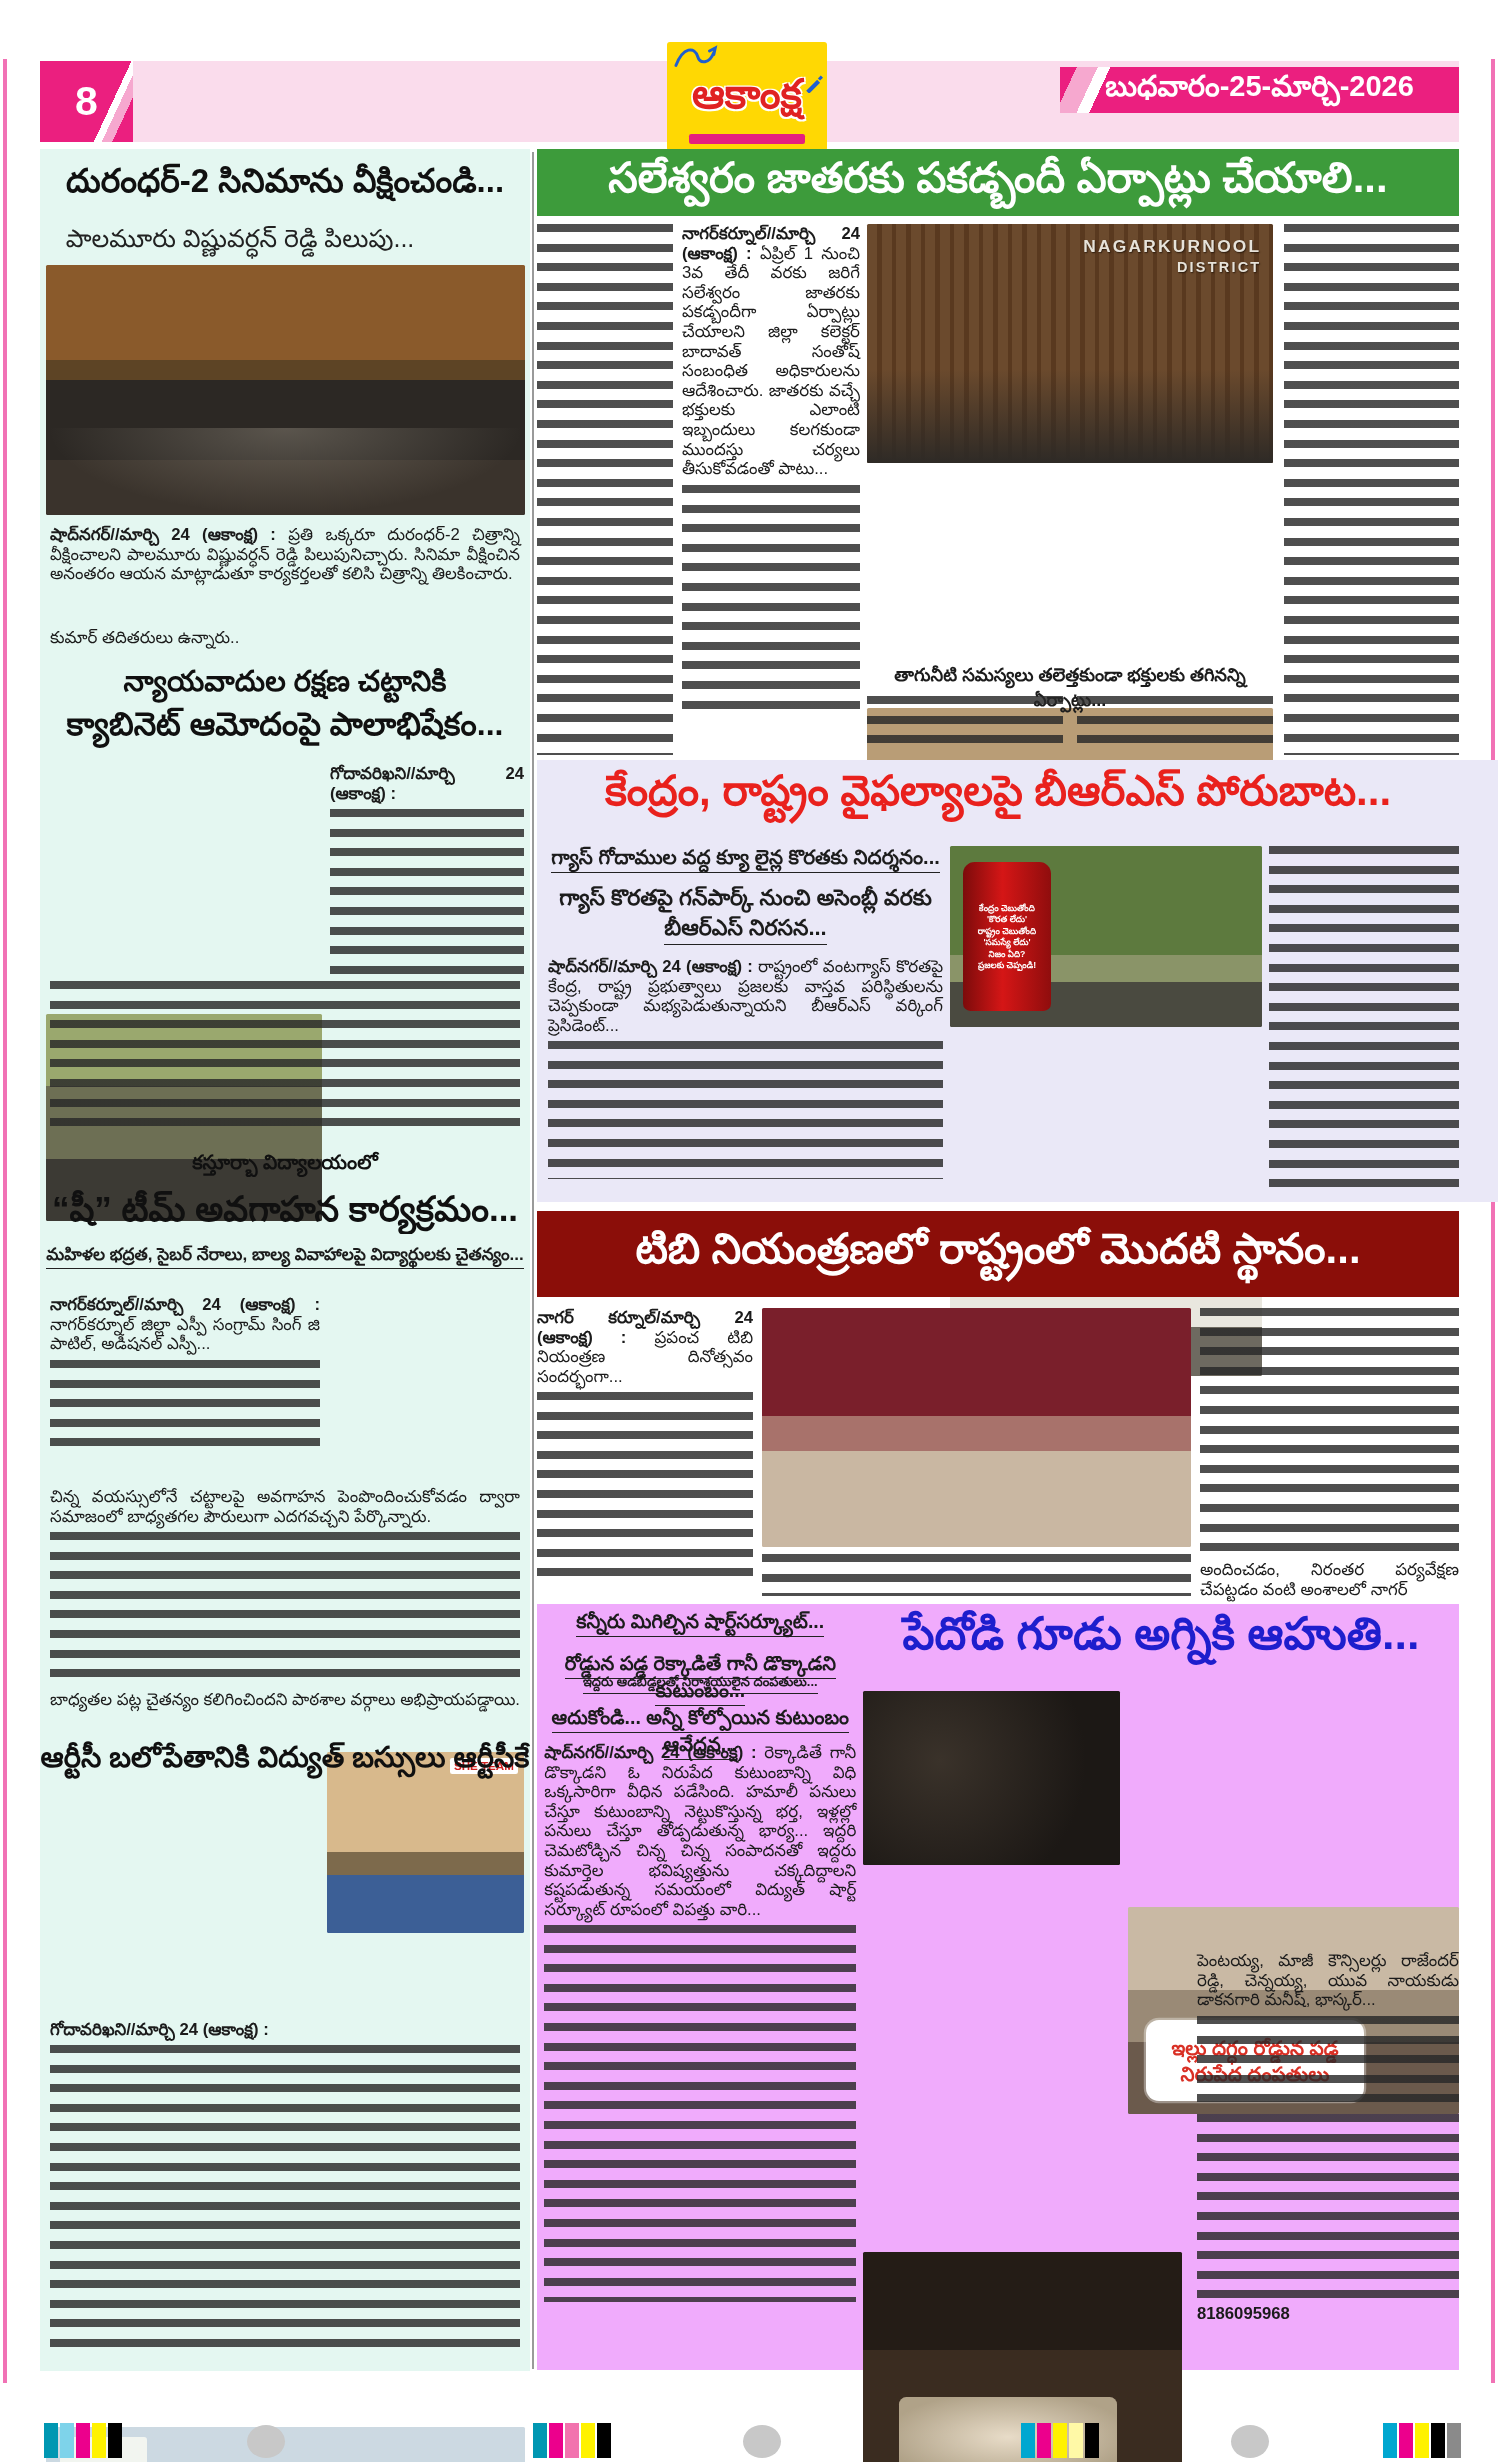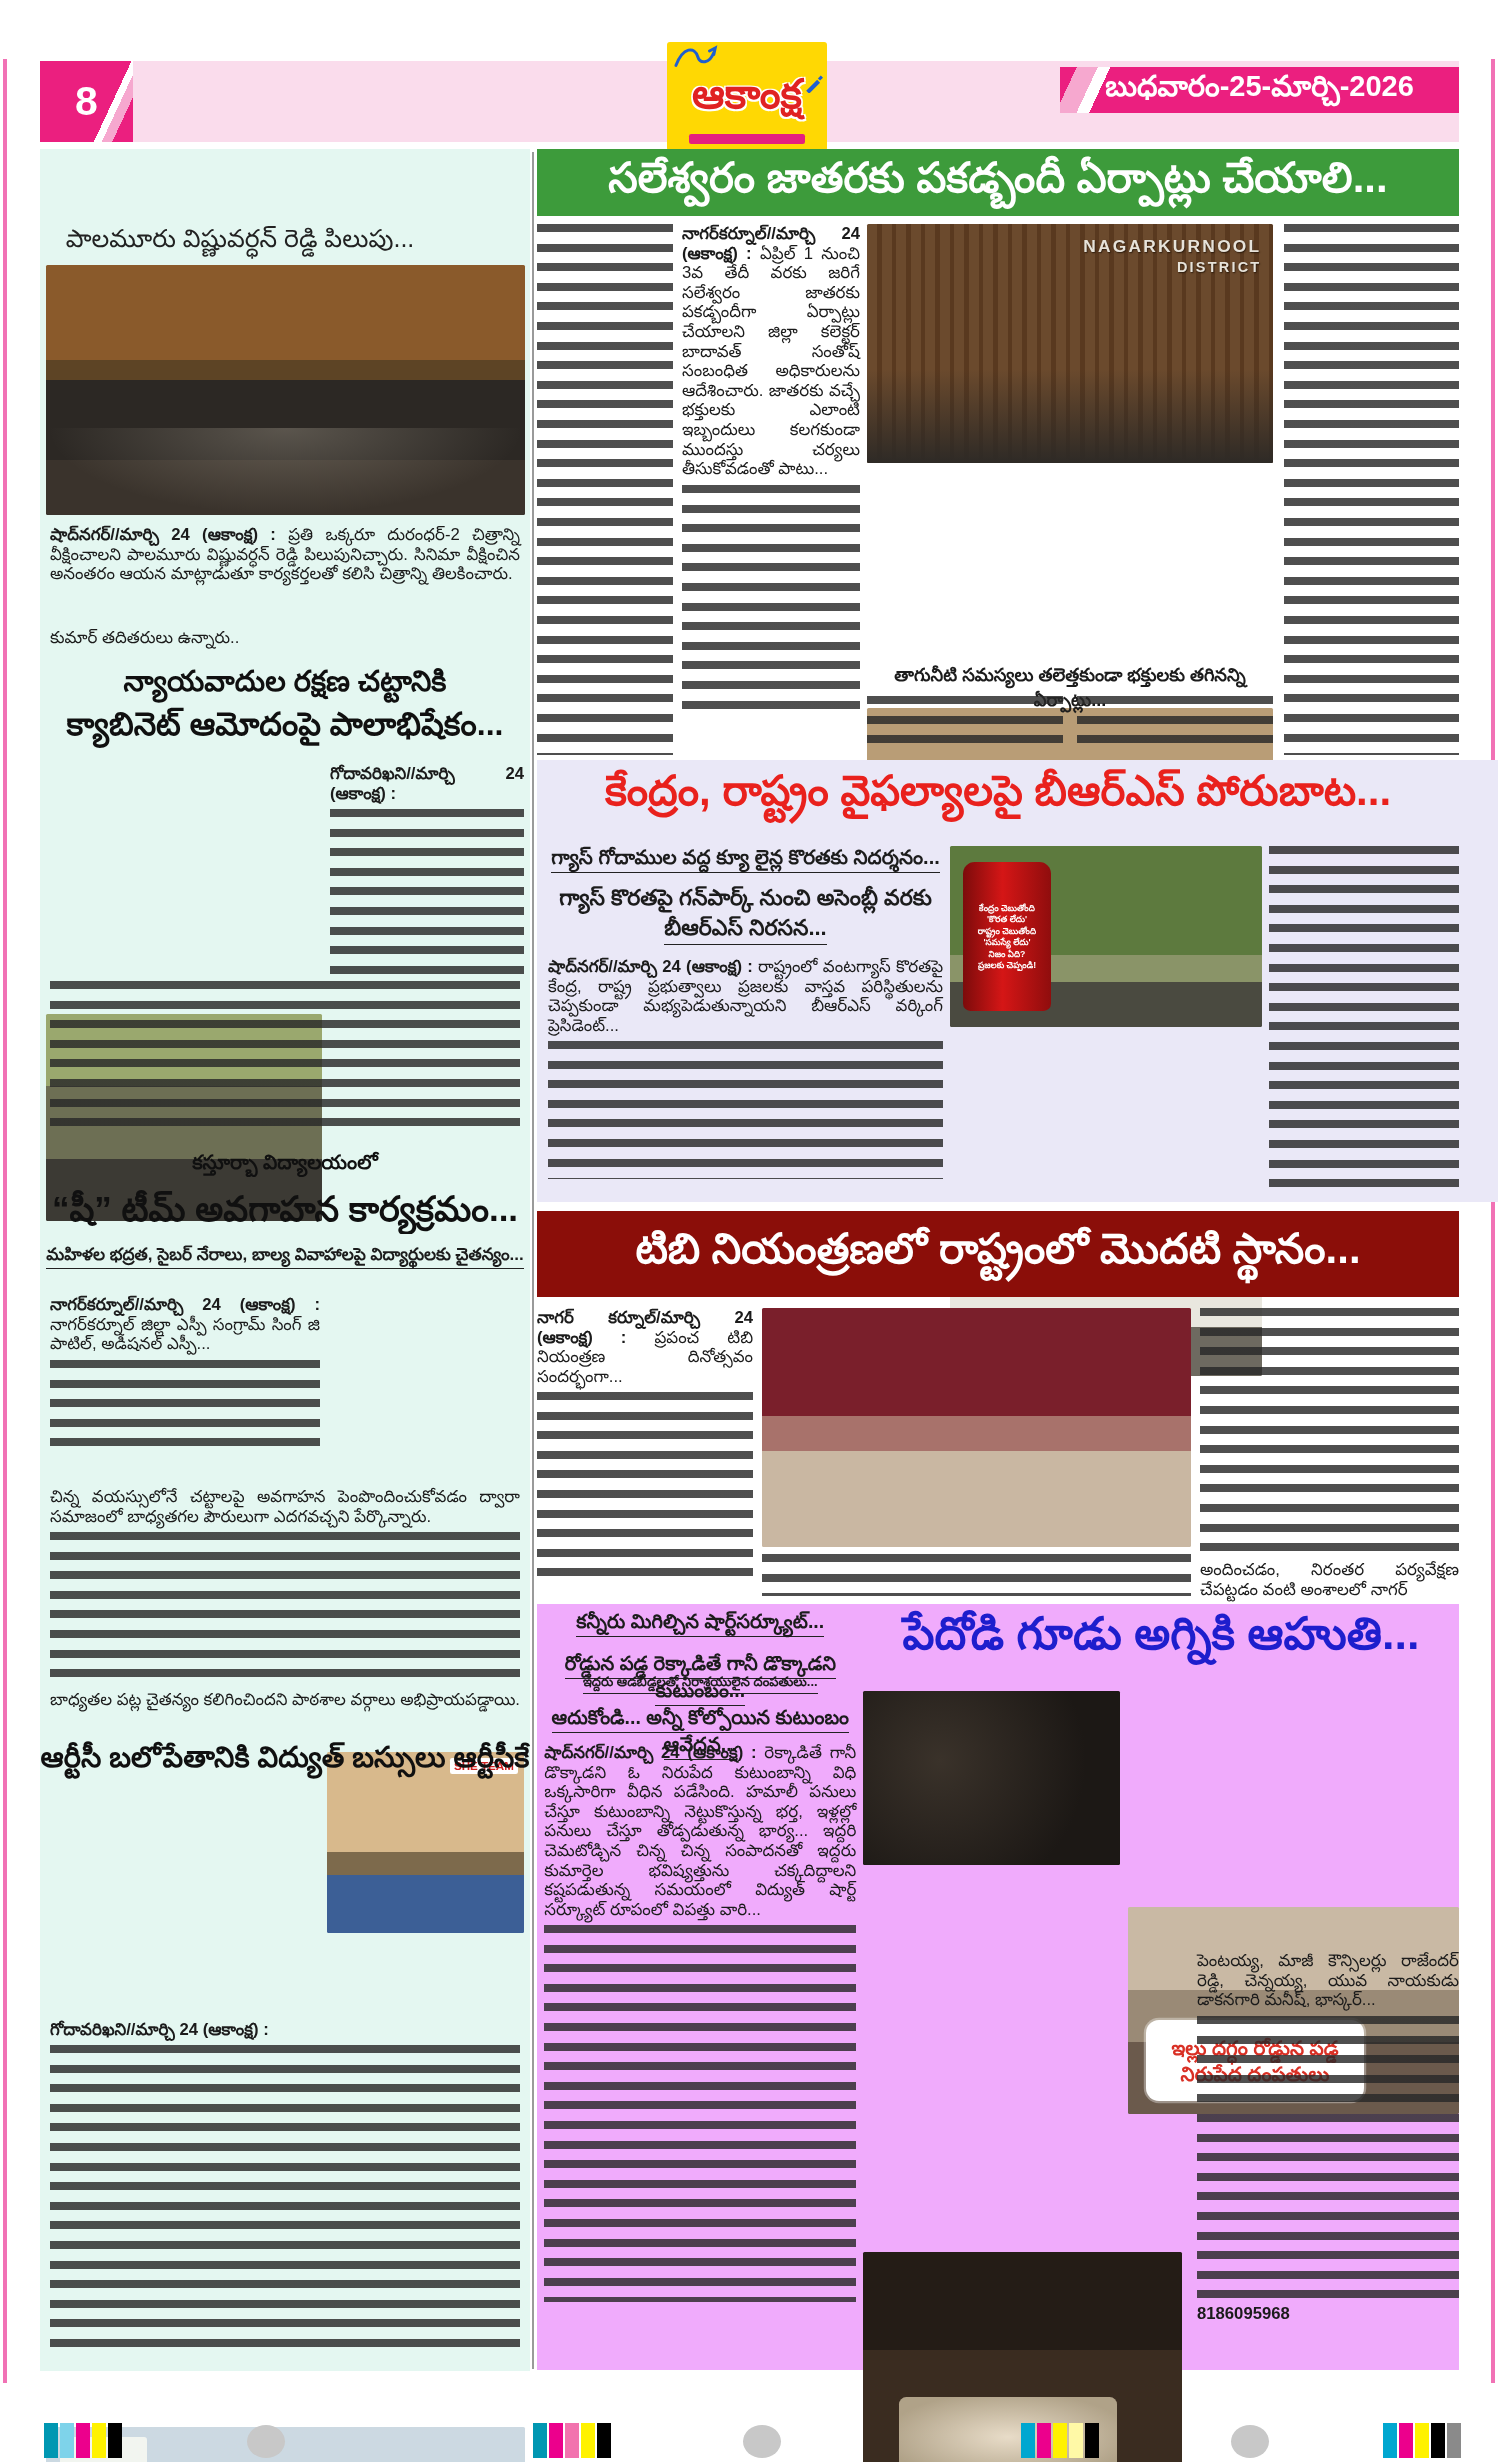--- a/index.html
+++ b/index.html
@@ -63,20 +63,21 @@
     <div style="position:absolute;left:22px;right:22px;bottom:7.3px;height:10px;background:#e5207e;border-radius:2.2px"></div>
     <svg width="19" height="19" viewBox="0 0 26 26" style="position:absolute;right:4.4px;top:32px">
       <path d="M3 23 L18 8 L22 12 L7 27 Z M19 6 l4 -4 l3 3 l-4 4 Z" fill="#1f5fd0"></path>
     </svg>
   </div>
 
   <div class="abs vdiv" style="left:532px;top:152px;width:1.5px;height:2217px"></div>
 
   <div class="abs mintbg" style="left:40px;top:149px;width:490px;height:2222px">
 
+    <div class="abs hl" style="left:0;top:13px;width:490px;height:45px;font-size:33px">దురంధర్-2 సినిమాను వీక్షించండి...</div>
     <div class="abs ctr" style="left:0;top:75px;width:400px;font-size:25px;color:#222">పాలమూరు విష్ణువర్ధన్ రెడ్డి పిలుపు...</div>
     <div class="abs photo" style="left:5.8px;top:116px;width:479px;height:250px;
          background:linear-gradient(to bottom,#8a5a2b 0 38%,#5d4425 38% 46%,#2c2824 46% 78%,#3a332c 78%)">
       <div style="position:absolute;left:0;right:0;bottom:0;height:87px;background:radial-gradient(ellipse at 50% 0,rgba(230,220,200,.25),transparent 70%)"></div>
     </div>
     <p class="abs bodytext" style="left:10px;top:376px;width:470px">
       <span class="dl">షాద్‌నగర్//మార్చి 24 (ఆకాంక్ష) :</span>
       <span>ప్రతి ఒక్కరూ దురంధర్-2 చిత్రాన్ని వీక్షించాలని పాలమూరు విష్ణువర్ధన్ రెడ్డి పిలుపునిచ్చారు. సినిమా వీక్షించిన అనంతరం ఆయన మాట్లాడుతూ కార్యకర్తలతో కలిసి చిత్రాన్ని తిలకించారు.</span>
     </p>
     <p class="abs bodytext" style="left:10px;top:479px;width:470px">కుమార్ తదితరులు ఉన్నారు..</p>

